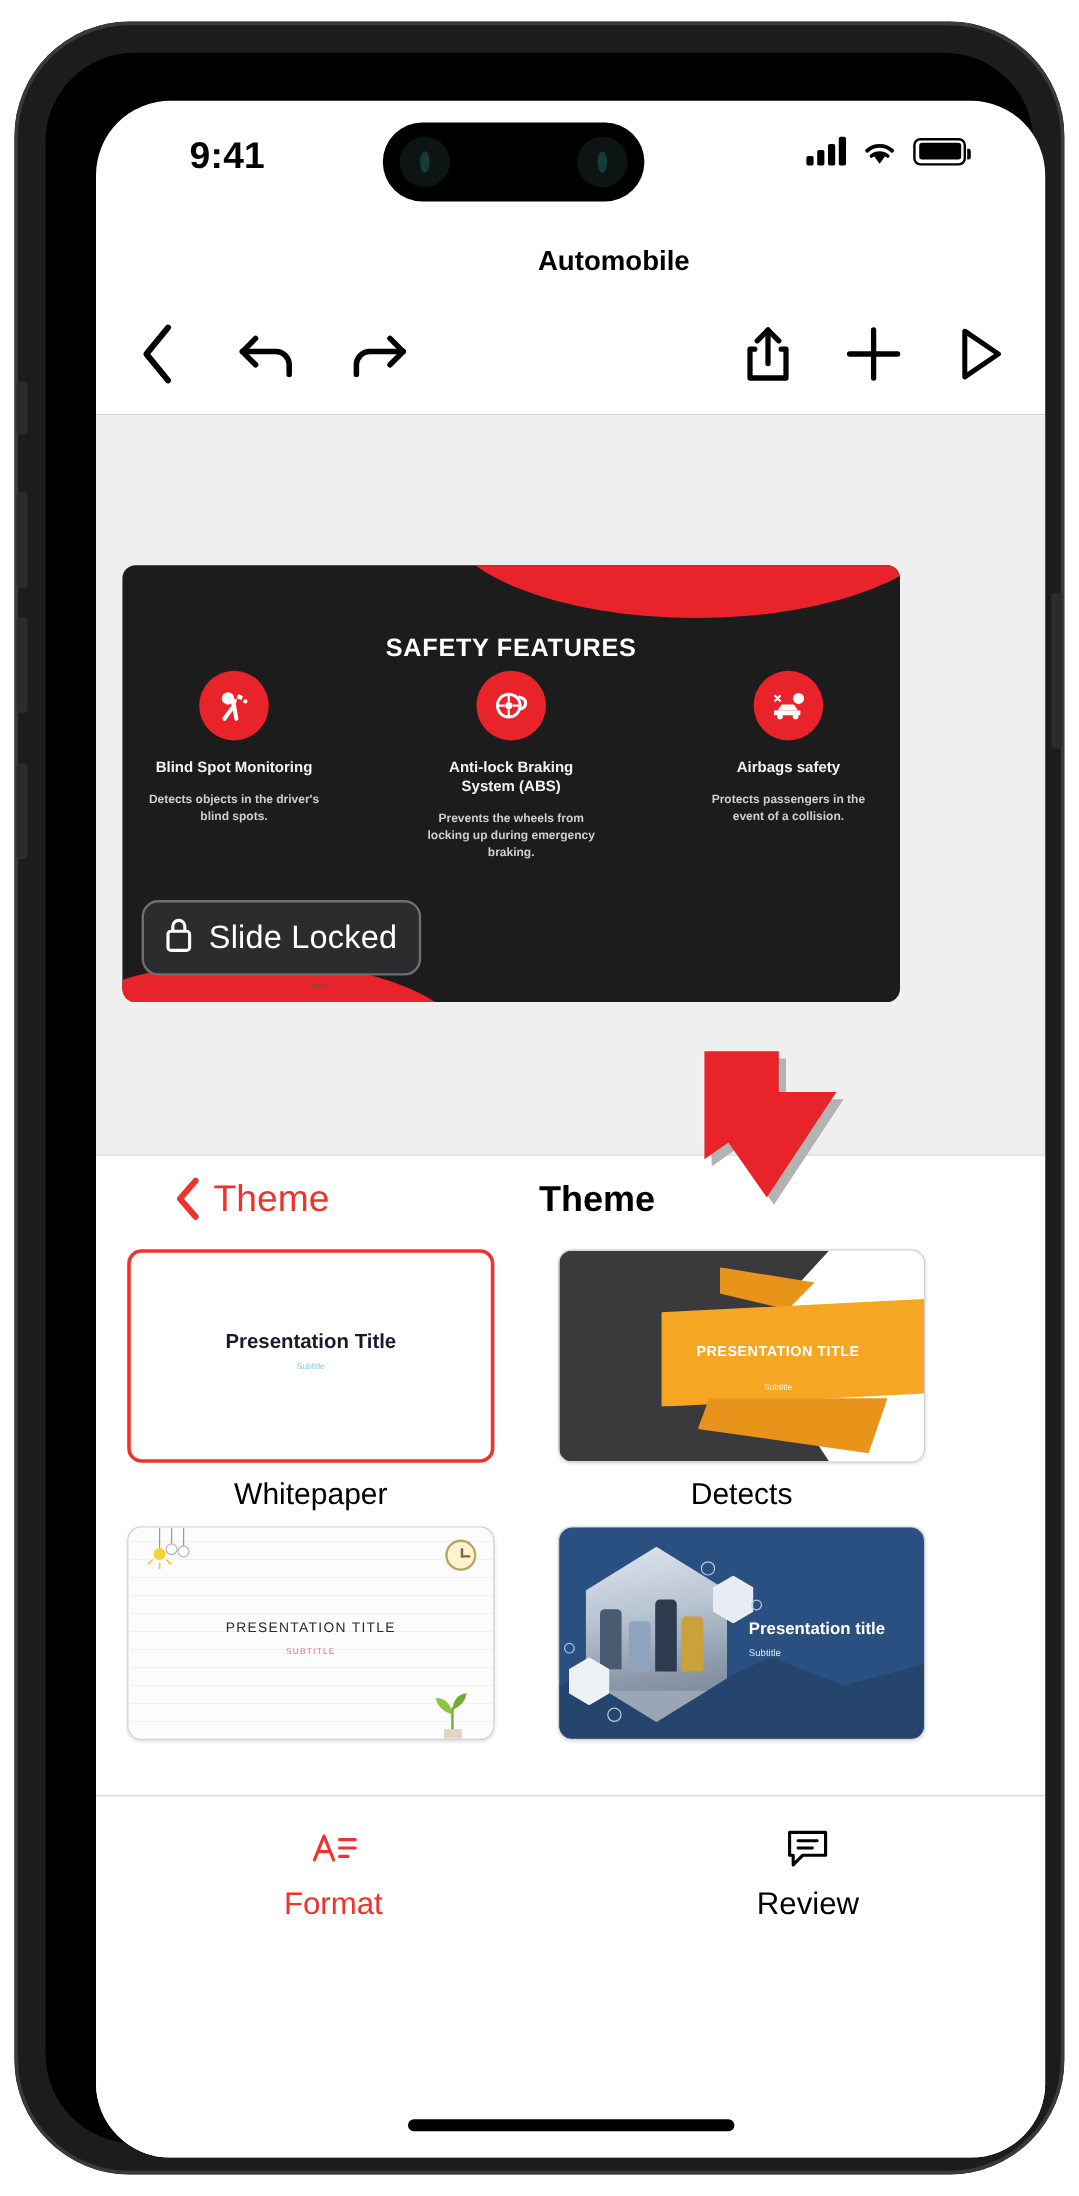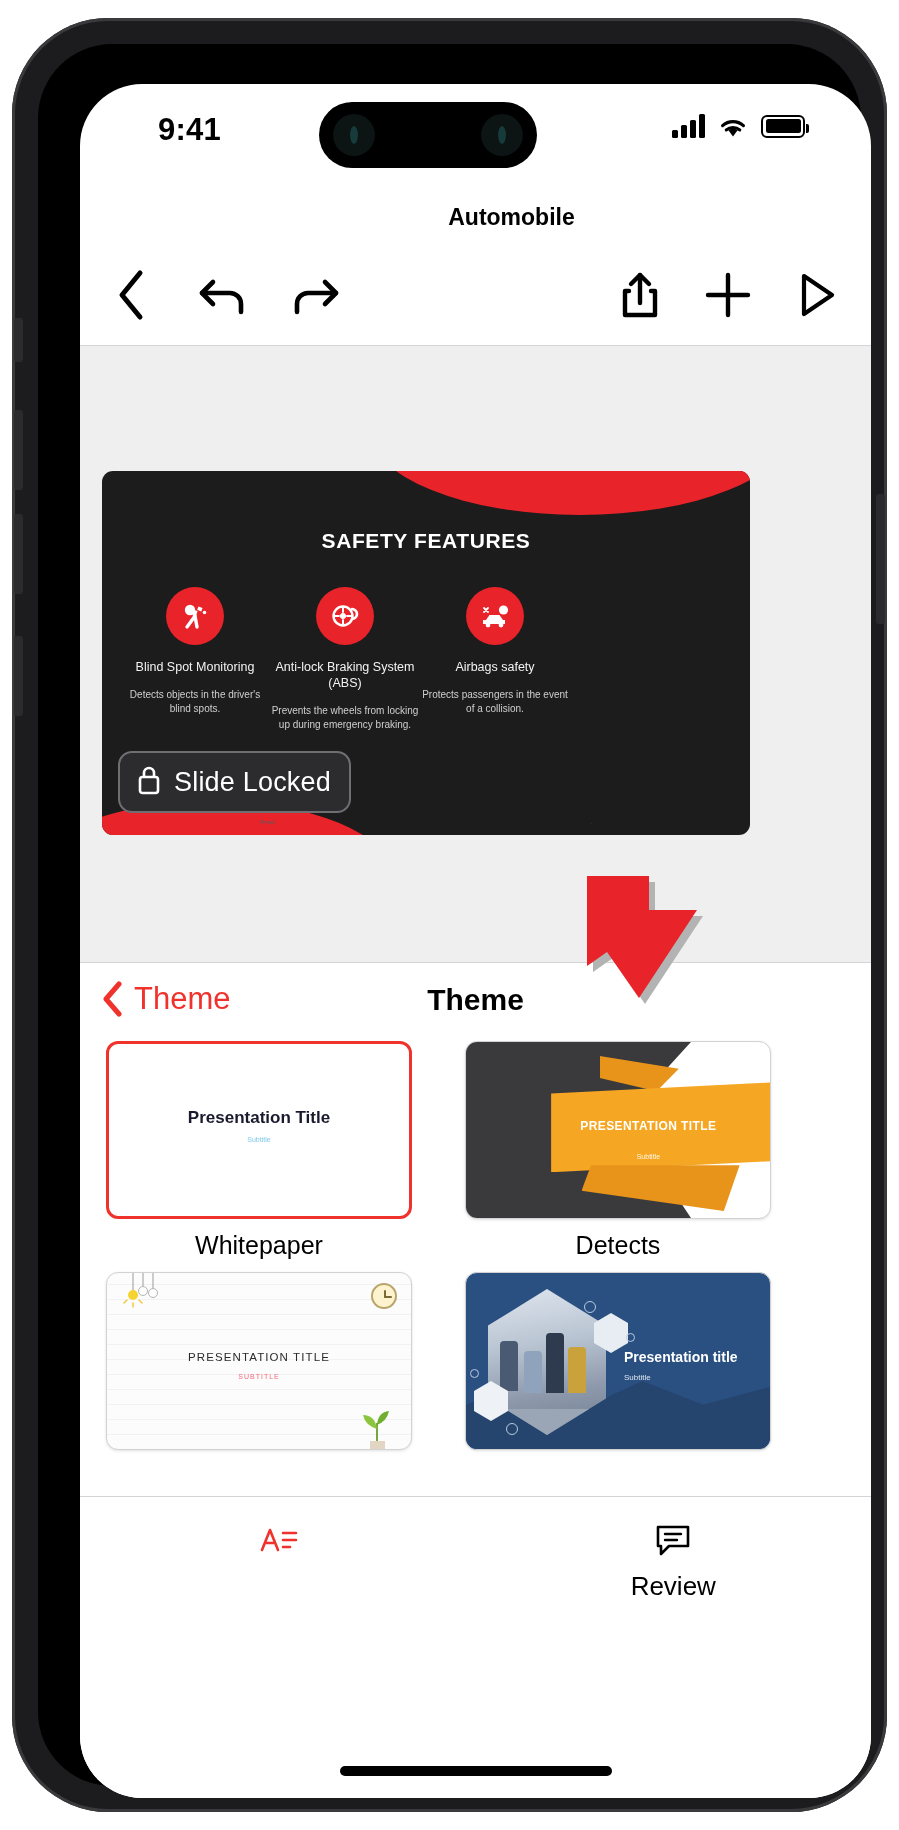--- a/index.html
+++ b/index.html
@@ -126,22 +126,22 @@
     width: 360px; height: 150px;
     background: #e8232a;
     border-radius: 52% 52% 0 0;
   }
   .slide-title {
     position: absolute; left: 0; top: 58px; width: 100%;
     text-align: center; color: #fff; font-size: 21px; font-weight: bold;
     letter-spacing: .6px;
   }
   .features {
-    position: absolute; left: 18px; top: 116px; width: 612px;
-    display: flex; justify-content: flex-start;
+    position: absolute; left: 18px; top: 88px; width: 612px;
+    display: flex; justify-content: space-between; font-weight: bold;
   }
   .feat { width: 150px; text-align: center; }
   .feat-icon {
     width: 58px; height: 58px; border-radius: 50%; background: #e8232a;
     margin: 0 auto 14px; position: relative;
     display: flex; align-items: center; justify-content: center;
   }
   .feat-name {
     color: #f2f2f2; font-size: 12.5px; line-height: 1.28; margin-bottom: 13px;
   }
@@ -163,21 +163,21 @@
   .lock-badge .lbl { color: #fff; font-size: 27px; font-weight: 500; letter-spacing: .2px; }
 
   
   .pointer { position: absolute; left: 505px; top: 790px; width: 160px; height: 160px; z-index: 40; }
 
   
   .panel {
     position: absolute; left: 0; top: 878px; width: 791px; height: 534px;
     background: #fff; border-top: 1.5px solid #d4d4d6;
   }
-  .panel-head { position: relative; height: 78px; }
+  .panel-head { position: relative; height: 78px; margin-left: 44px; }
   .back-link {
     position: absolute; left: 22px; top: 18px;
     display: flex; align-items: center; gap: 10px; cursor: pointer;
   }
   .back-link .txt { color: #f0322c; font-size: 31px; }
   .panel-title {
     position: absolute; left: 0; top: 20px; width: 100%;
     text-align: center; font-size: 30px; font-weight: bold; color: #000;
   }
   .theme-grid {
@@ -554,20 +554,21 @@
 
         <div class="tabbar">
           <div class="tabs">
             <div class="tab active">
               <div class="ti">
                 <svg width="44" height="36" viewBox="0 0 44 36">
                   <path d="M6 28 L14 8 L22 28 M9.5 21 H18.5" stroke="#f0322c" stroke-width="2.6" fill="none" stroke-linecap="round" stroke-linejoin="round"></path>
                   <path d="M27 11 H40 M27 18 H40 M27 25 H34" stroke="#f0322c" stroke-width="2.6" stroke-linecap="round"></path>
                 </svg>
               </div>
+              <div class="tl">Format</div>
             </div>
             <div class="tab">
               <div class="ti">
                 <svg width="42" height="38" viewBox="0 0 42 38">
                   <path d="M6 6 H36 V25 H17 L9 33 V25 H6 Z" stroke="#000" stroke-width="2.6" fill="none" stroke-linejoin="round"></path>
                   <path d="M13 13 H29 M13 19 H25" stroke="#000" stroke-width="2.4" stroke-linecap="round"></path>
                 </svg>
               </div>
               <div class="tl">Review</div>
             </div>

